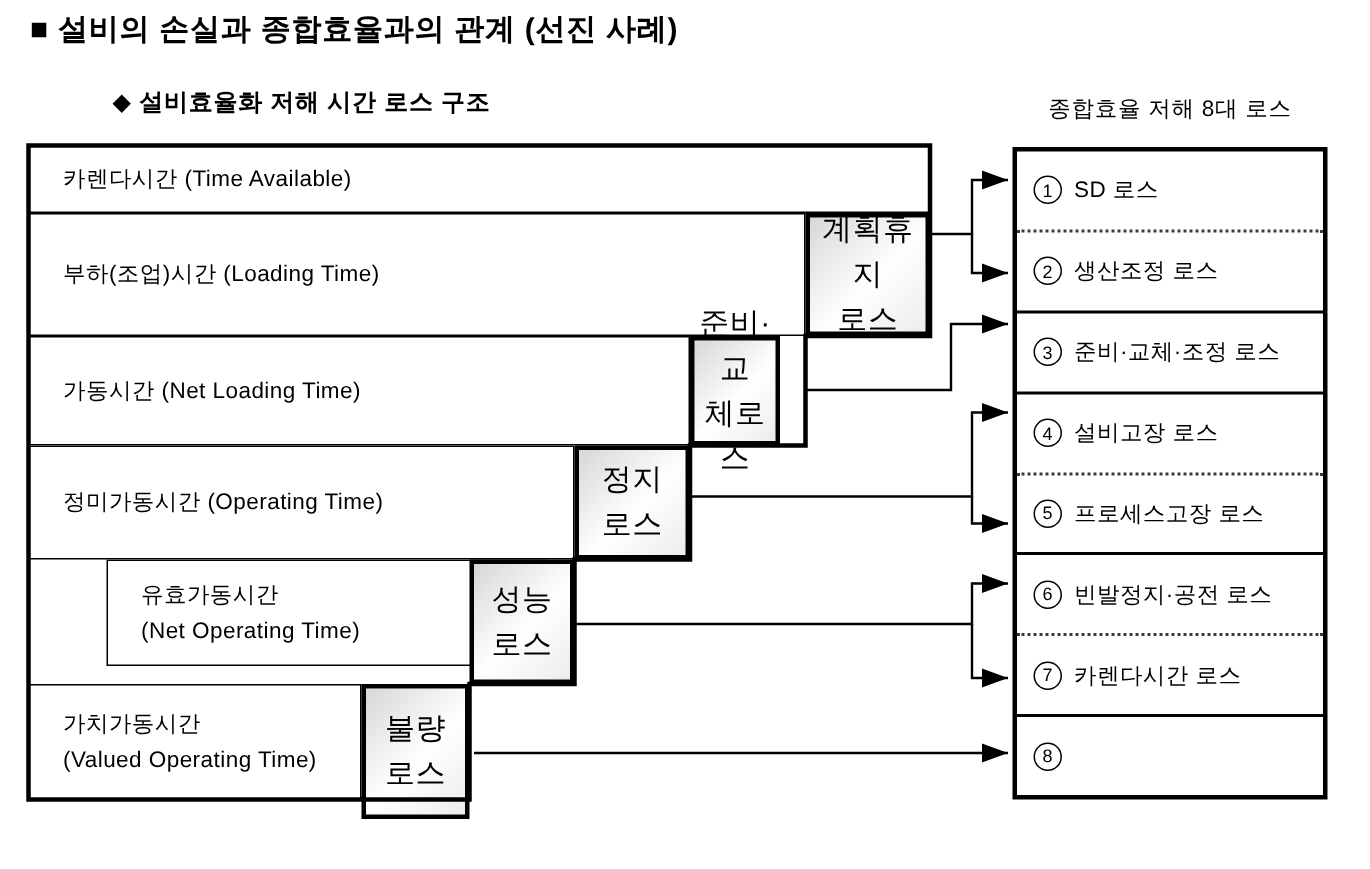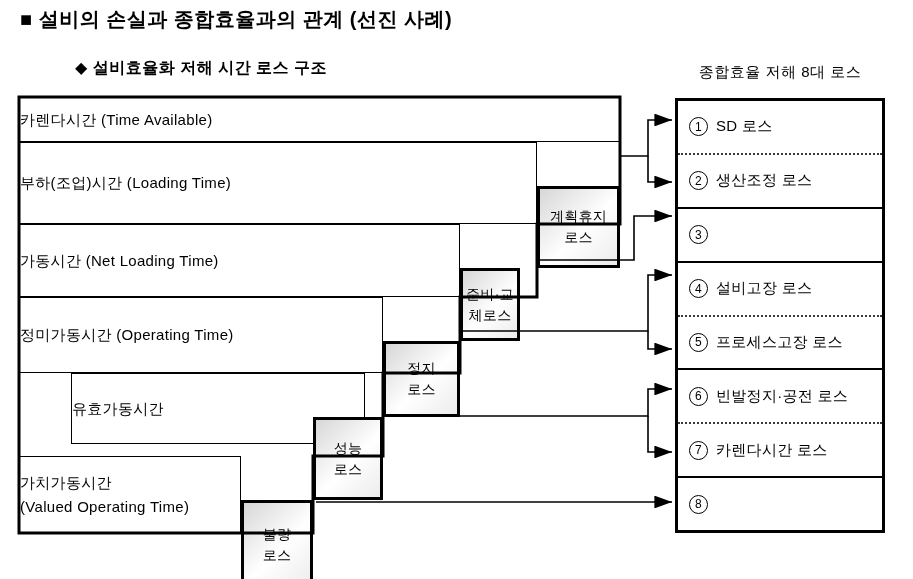--- a/index.html
+++ b/index.html
@@ -14,27 +14,27 @@
   }
   .sub-title{
     left:29px;top:58px;font-size:16px;font-weight:bold;letter-spacing:0.5px;white-space:nowrap;margin-left:46px;
   }
   .right-heading{
     left:673px;top:63px;width:214px;text-align:center;font-size:15px;letter-spacing:0.5px;white-space:nowrap;
   }
   .time-bar{
     border:1px solid #000;background:#ffffff;
     display:flex;flex-direction:column;justify-content:center;
-    padding-left:0;font-size:15px;line-height:1.55;letter-spacing:0.3px;
+    padding-left:22px;font-size:15px;line-height:1.55;letter-spacing:0.3px;
   }
   .loss-box{
     border:3px solid #000;
     background:linear-gradient(135deg,#d7d7d7 0%,#ffffff 55%,#ececec 100%);
     display:flex;flex-direction:column;justify-content:center;align-items:center;
-    text-align:center;font-size:14px;line-height:1.5;letter-spacing:0.3px;margin-top:44px;
+    text-align:center;font-size:20px;line-height:1.5;letter-spacing:0.3px;
   }
   .loss-list{
     left:675px;top:98px;width:210px;height:435px;
     border:3px solid #000;background:#fff;
     display:flex;flex-direction:column;
   }
   .loss-item{
     flex:1;display:flex;align-items:center;gap:8px;
     padding-left:11px;font-size:15px;letter-spacing:0.3px;box-sizing:border-box;
   }
@@ -63,20 +63,21 @@
   <span>부하(조업)시간 (Loading Time)</span>
 </div>
 <div class="abs time-bar" style="left:19px;top:224px;width:441px;height:73px;">
   <span>가동시간 (Net Loading Time)</span>
 </div>
 <div class="abs time-bar" style="left:19px;top:297px;width:364px;height:76px;justify-content:center;">
   <span>정미가동시간 (Operating Time)</span>
 </div>
 <div class="abs time-bar" style="left:35px;top:373px;width:294px;height:71px;margin-left:36px;">
   <span>유효가동시간</span>
+  <span>(Net Operating Time)</span>
 </div>
 <div class="abs time-bar" style="left:19px;top:456px;width:222px;height:77px;">
   <span>가치가동시간</span>
   <span>(Valued Operating Time)</span>
 </div>
 
 <div class="abs loss-box" style="left:537px;top:142px;width:83px;height:82px;">
   <span>계획휴지</span>
   <span>로스</span>
 </div>
@@ -101,20 +102,21 @@
   <div class="loss-item">
     <span class="circle-num">1</span>
     <span>SD 로스</span>
   </div>
   <div class="loss-item sep-dotted">
     <span class="circle-num">2</span>
     <span>생산조정 로스</span>
   </div>
   <div class="loss-item sep-solid">
     <span class="circle-num">3</span>
+    <span>준비·교체·조정 로스</span>
   </div>
   <div class="loss-item sep-solid">
     <span class="circle-num">4</span>
     <span>설비고장 로스</span>
   </div>
   <div class="loss-item sep-dotted">
     <span class="circle-num">5</span>
     <span>프로세스고장 로스</span>
   </div>
   <div class="loss-item sep-solid">

